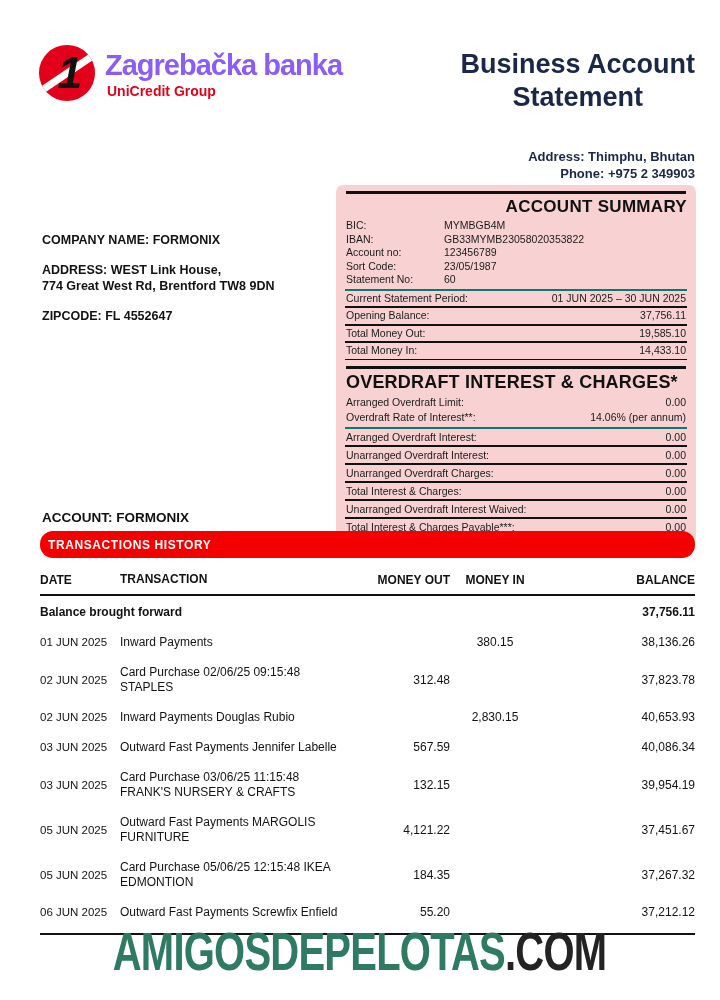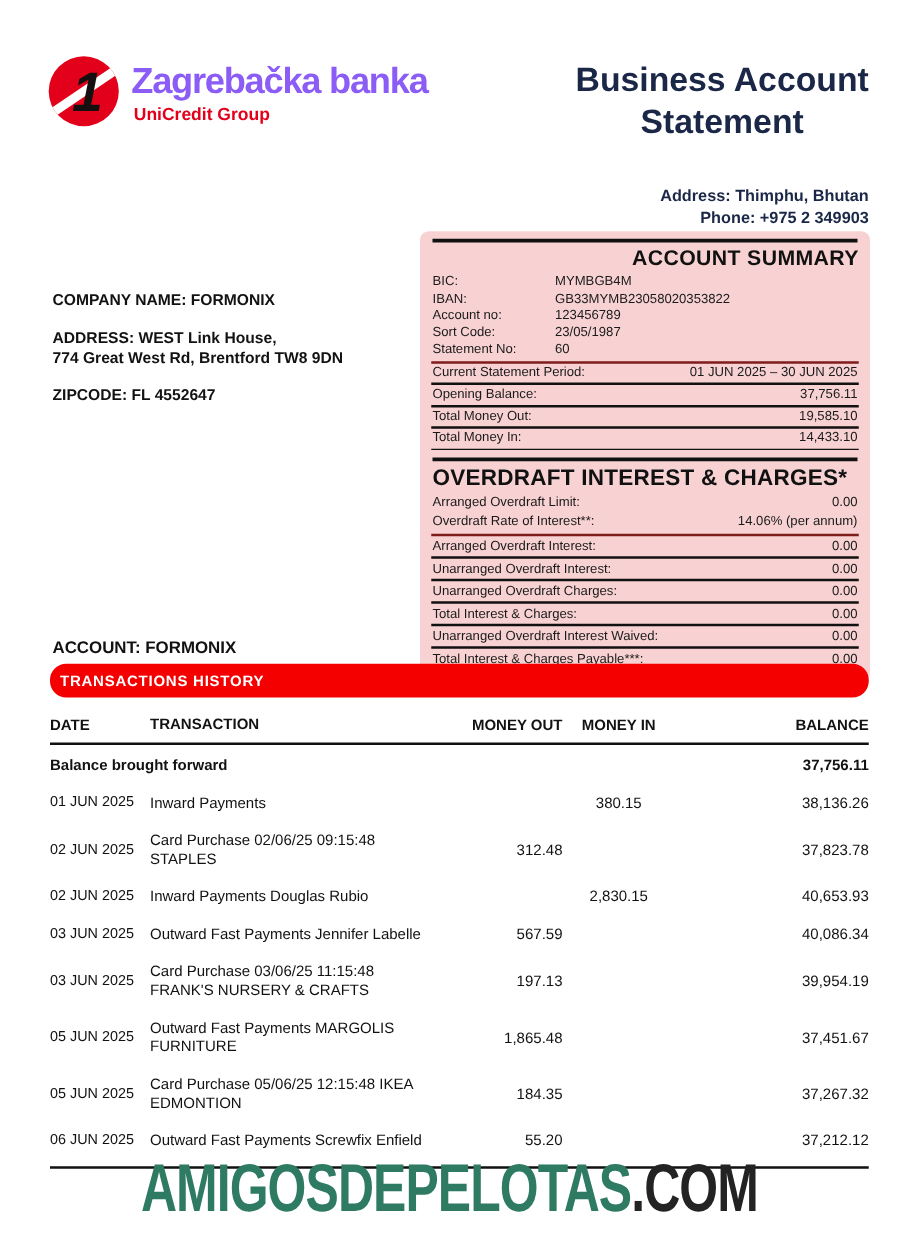--- a/index.html
+++ b/index.html
@@ -28,21 +28,21 @@
   .summary-box { top:185px; }
   .overdraft-box { top:360px; }
   .box-rule { height:3px; background:#111; margin:0 1px 3px 1px; }
   .box-title-lg { font-size:17px; font-weight:bold; letter-spacing:.3px; color:#111; margin:1px 0 2px 1px;text-align:right; }
   .box-title-sm { font-size:18px; font-weight:bold; letter-spacing:.2px; color:#111; margin:1px 0 2px 1px; }
   .kv { display:flex; font-size:10.5px; color:#1a1a1a; padding:0 1px; }
   .kv-info { line-height:13.5px; }
   .kv-info .kv-label { width:98px; flex:0 0 auto; }
   .kv-info .kv-value { flex:1; }
   .kv-lined { justify-content:space-between; line-height:15.5px; border-bottom:2px solid #111; }
-  .kv-lined:first-child { border-top:2px solid #7f1d1d; }
+  .kv-lined:first-child { border-top:2px solid #0f766e; }
   .lined-list { margin-top:2px; }
   .od-top { justify-content:space-between; line-height:15px; }
   .overdraft-box .lined-list .kv-lined { line-height:16px; }
 
   
   .account-line { position:absolute; left:42px; top:510px; font-size:13.5px; font-weight:bold; color:#111; }
   .banner { position:absolute; left:40px; top:531px; width:655px; height:27px; background:var(--accent-red,#f40000); color:#fff; font-size:12px; font-weight:bold; letter-spacing:.6px; display:flex; align-items:center; padding-left:8px;border-radius:13px; }
   .txn-table { position:absolute; left:40px; top:564px; width:655px; }
   .t-row { display:flex; align-items:center; }
   .c-date { width:80px; flex:0 0 auto; font-size:11.5px; }
@@ -256,29 +256,29 @@
     <div class="c-date">03 JUN 2025</div>
     <div class="c-desc">Outward Fast Payments Jennifer Labelle</div>
     <div class="c-out">567.59</div>
     <div class="c-in"></div>
     <div class="c-bal">40,086.34</div>
   </div>
 
   <div class="t-row">
     <div class="c-date">03 JUN 2025</div>
     <div class="c-desc">Card Purchase 03/06/25 11:15:48 FRANK'S NURSERY &amp; CRAFTS</div>
-    <div class="c-out">197.13</div>
+    <div class="c-out">132.15</div>
     <div class="c-in"></div>
     <div class="c-bal">39,954.19</div>
   </div>
 
   <div class="t-row">
     <div class="c-date">05 JUN 2025</div>
     <div class="c-desc">Outward Fast Payments MARGOLIS FURNITURE</div>
-    <div class="c-out">1,865.48</div>
+    <div class="c-out">4,121.22</div>
     <div class="c-in"></div>
     <div class="c-bal">37,451.67</div>
   </div>
 
   <div class="t-row">
     <div class="c-date">05 JUN 2025</div>
     <div class="c-desc">Card Purchase 05/06/25 12:15:48 IKEA EDMONTION</div>
     <div class="c-out">184.35</div>
     <div class="c-in"></div>
     <div class="c-bal">37,267.32</div>

